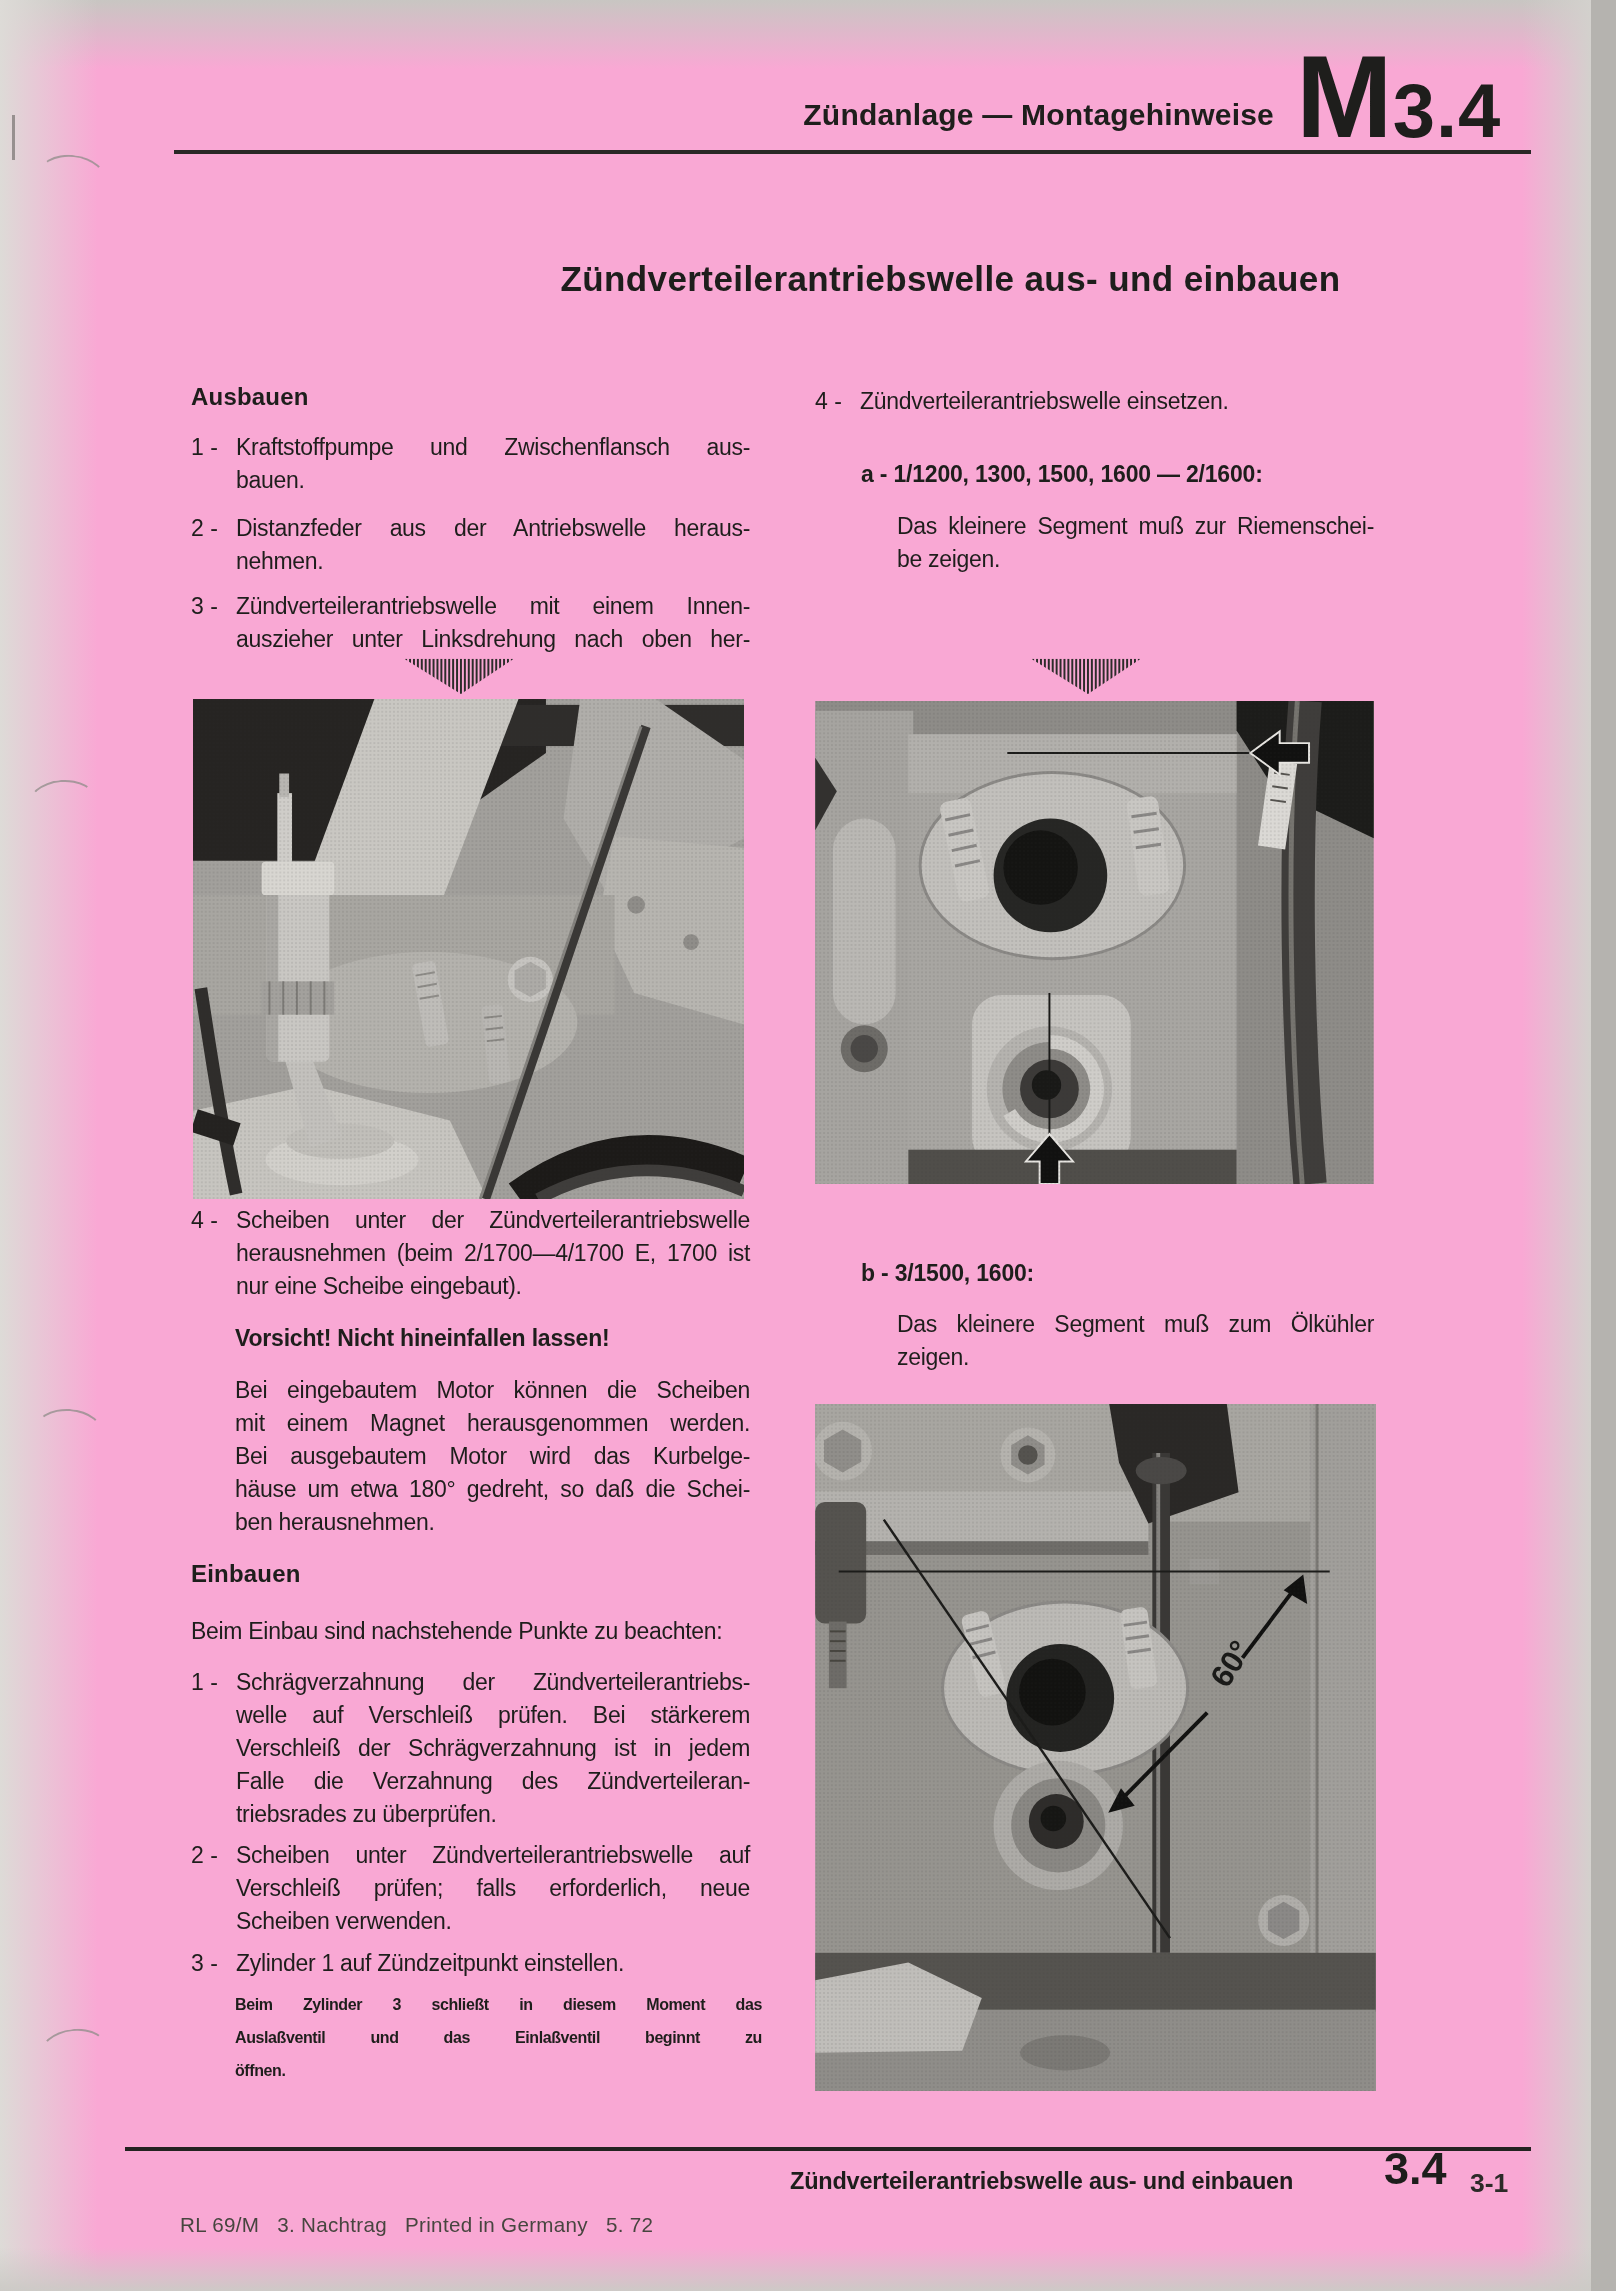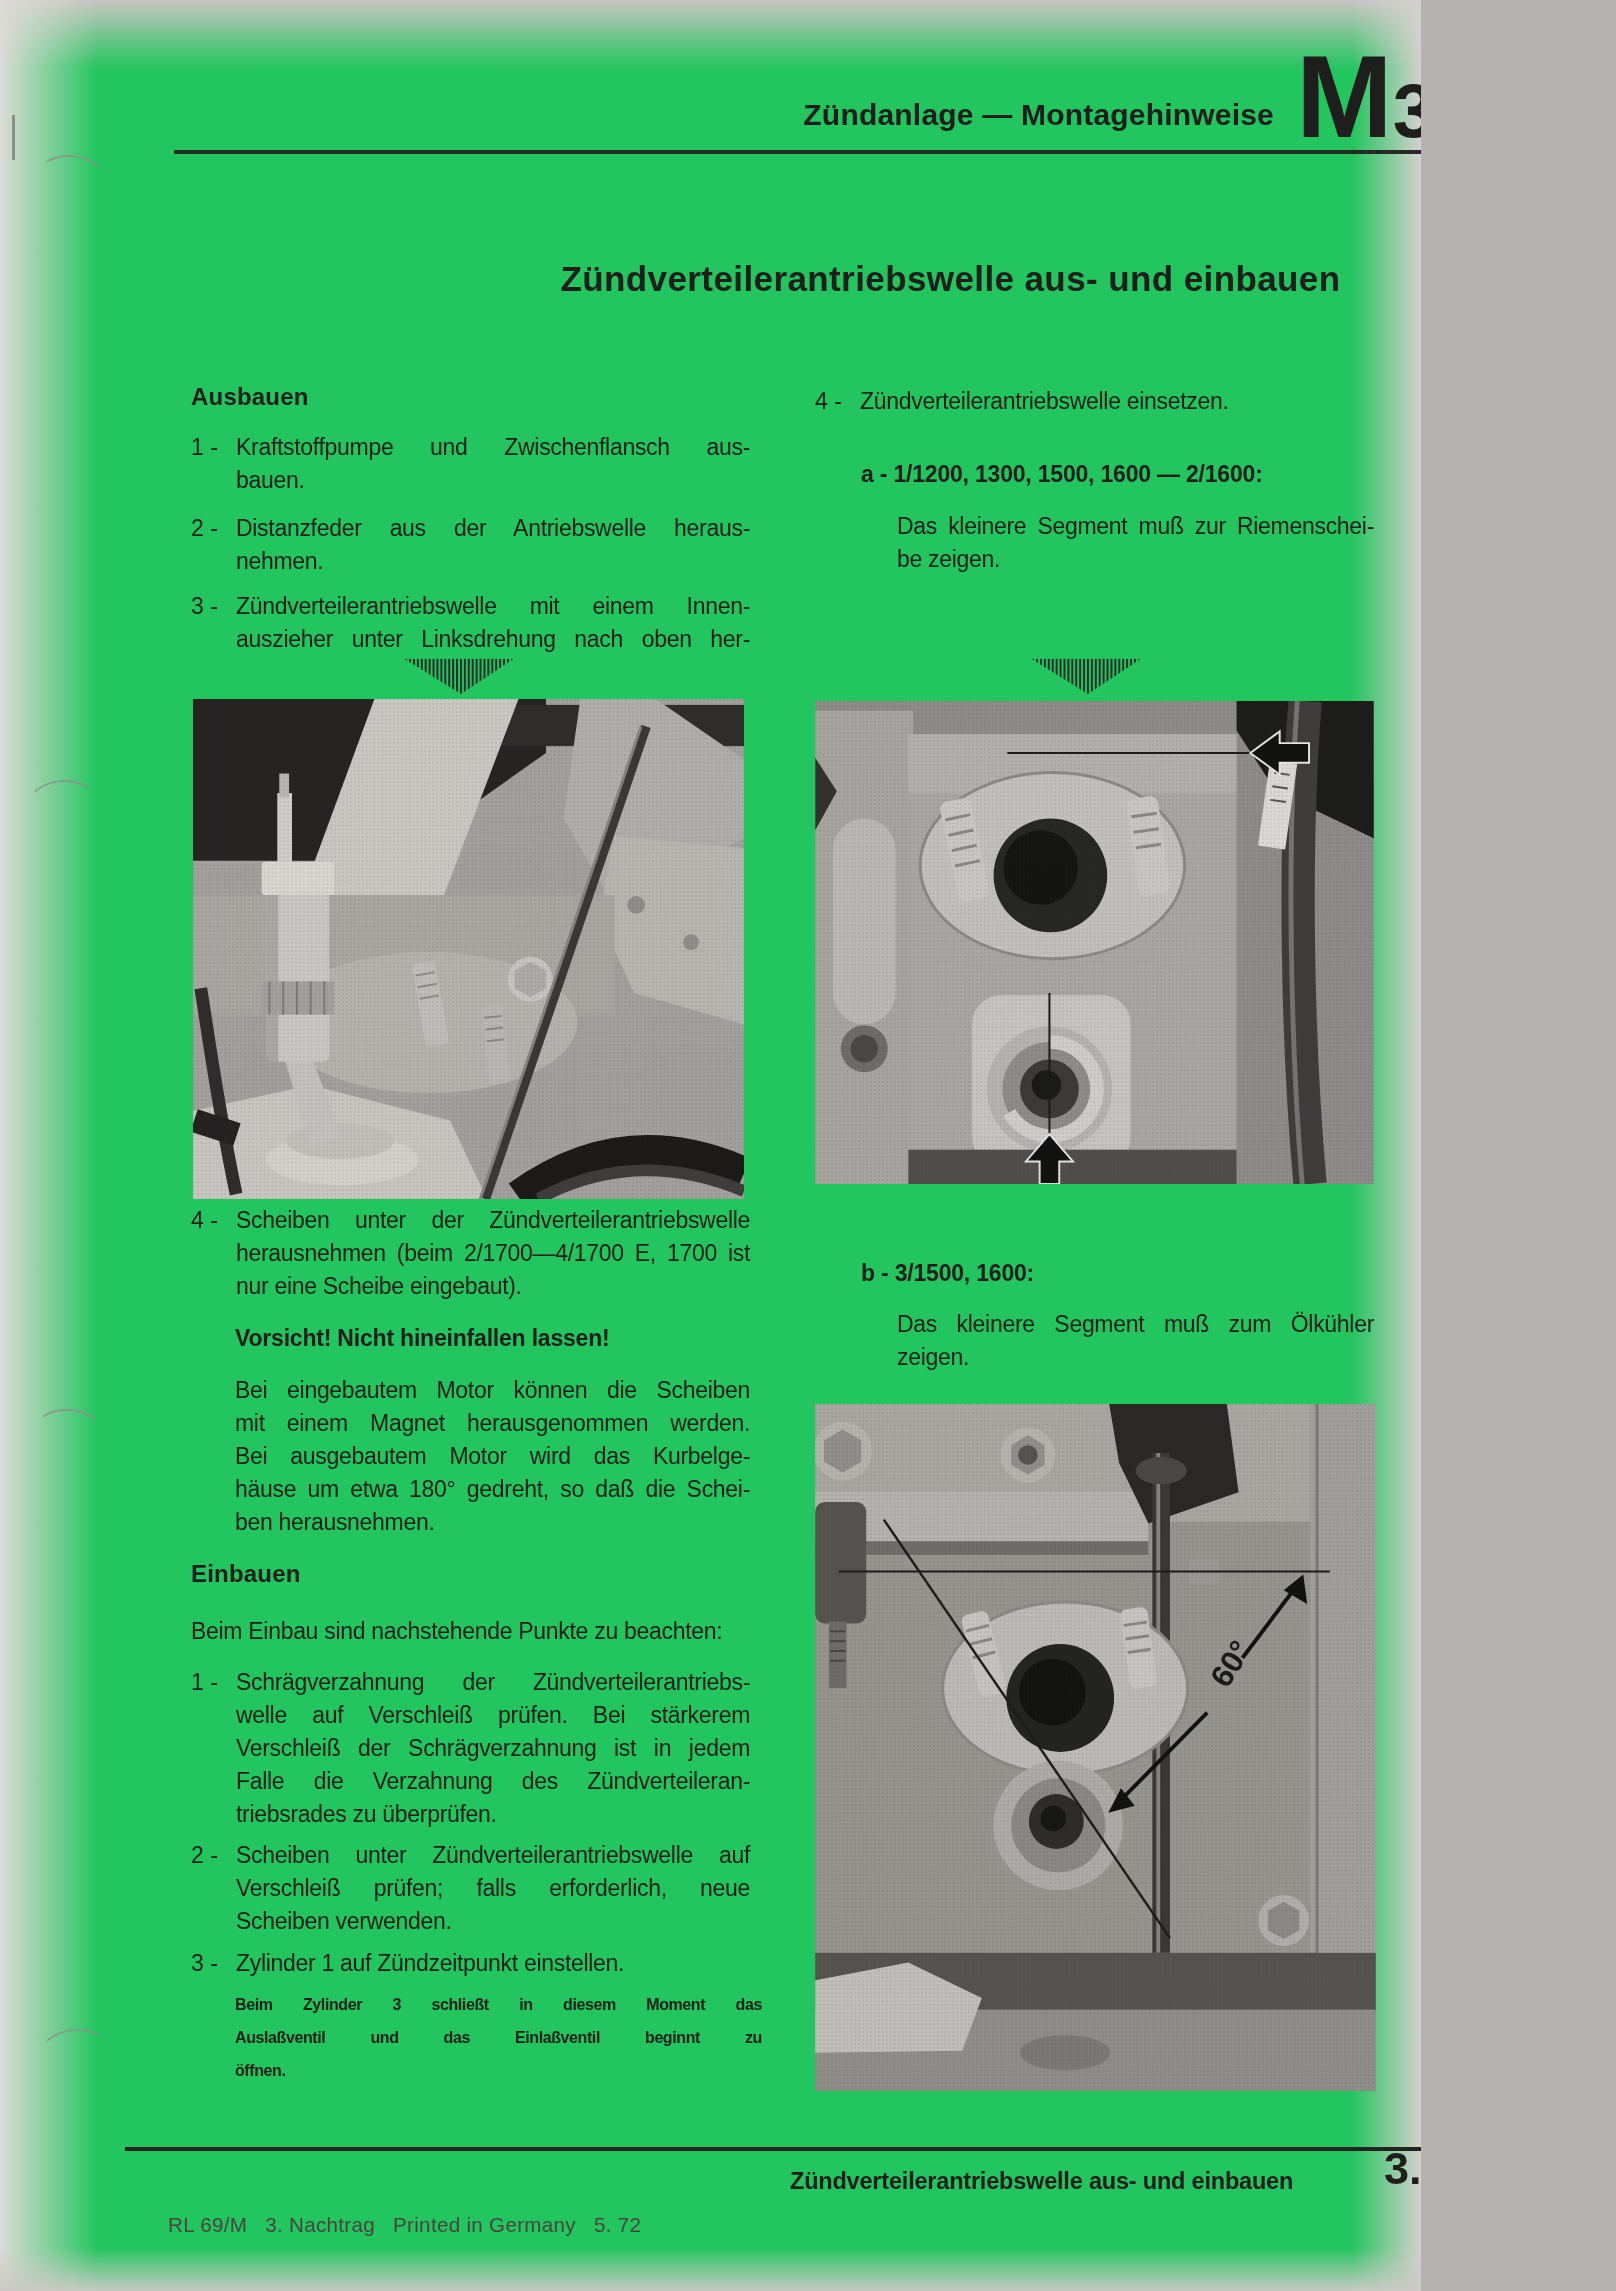--- a/index.html
+++ b/index.html
@@ -1,16 +1,16 @@
 <!DOCTYPE html>
 <html><head>
 <meta charset="utf-8">
 <style>
   html,body{margin:0;padding:0;background:#b5b3af;}
-  #scan{position:relative;width:1421px;height:2292px;background:#22c55e;overflow:hidden;
+  #scan{position:relative;width:1591px;height:2292px;background:#f9a8d4;overflow:hidden;
         font-family:"Liberation Sans",sans-serif;color:#1e1e1c;}
   .shade{position:absolute;pointer-events:none;}
   .shade-top{left:0;top:0;right:0;height:69px;background:linear-gradient(180deg,#c8c6c2,rgba(237,235,231,0));}
   .shade-right{top:0;right:0;bottom:0;width:69px;background:linear-gradient(270deg,#d3d1cd,rgba(237,235,231,0));}
   .shade-bottom{left:0;right:0;bottom:0;height:45px;background:linear-gradient(0deg,#cccac6,rgba(237,235,231,0));}
   .shade-left{top:0;left:0;bottom:0;width:98px;background:linear-gradient(90deg,#dddbd7,rgba(237,235,231,0));}
 
   .abs{position:absolute;}
   .chapter{top:98px;left:627px;width:647px;text-align:right;font-size:30px;font-weight:bold;letter-spacing:0.2px;}
   .mcode{top:39px;left:1296px;white-space:nowrap;}
@@ -24,21 +24,21 @@
   .j{text-align:justify;text-align-last:justify;}
   .bold-ln .ln{font-weight:bold;font-size:16px;letter-spacing:-0.4px;}
   .item .num{position:absolute;left:0;top:0;width:45px;font-size:23px;line-height:33px;}
   .item .lines{margin-left:45px;}
   .bhead{font-size:23px;font-weight:bold;letter-spacing:-0.2px;white-space:nowrap;}
 
   .foot-rule{top:2147px;left:125px;width:1406px;height:3.9px;background:#232321;}
   .foot-title{top:2168px;left:790px;font-size:23.5px;font-weight:bold;letter-spacing:-0.2px;white-space:nowrap;}
   .foot-code{top:2143px;left:1384px;font-size:45px;font-weight:bold;}
   .foot-page{top:2168px;left:1470px;font-size:26.5px;font-weight:bold;color:#2c2a28;}
-  .print-note{top:2213px;left:168px;font-size:20.6px;color:#47453f;white-space:pre;letter-spacing:0.3px;}
+  .print-note{top:2213px;left:180px;font-size:20.6px;color:#47453f;white-space:pre;letter-spacing:0.3px;}
 
   .arc-mark{position:absolute;width:67px;height:45px;border:2.9px solid transparent;
             border-top:2.9px solid #8f8d89;border-radius:50%;opacity:.75;}
   .tick-mark{position:absolute;left:11.8px;top:115px;width:2.9px;height:45px;background:#6e6c68;opacity:.65;}
 </style>
 </head>
 <body>
 
 <div id="scan">
 

